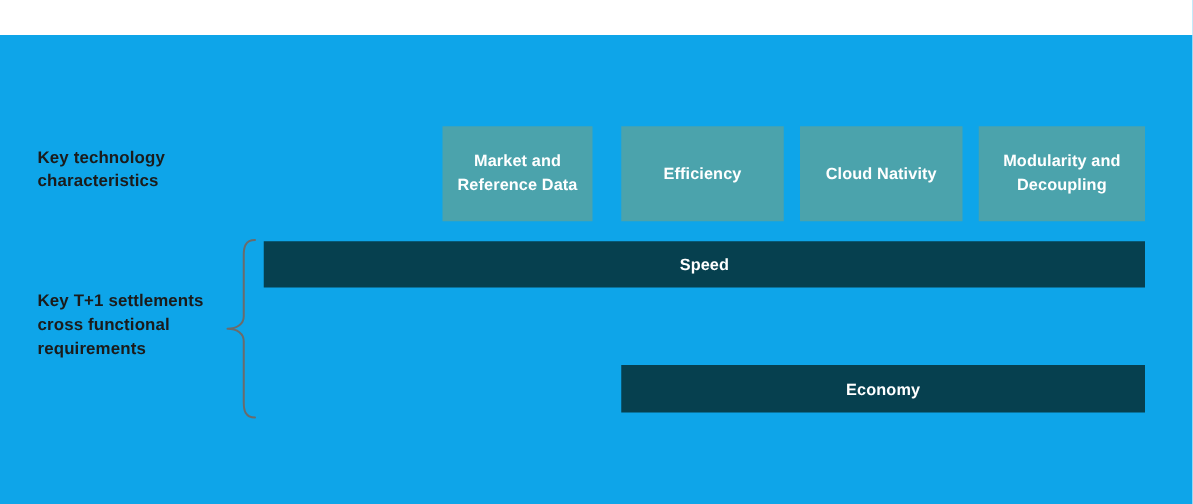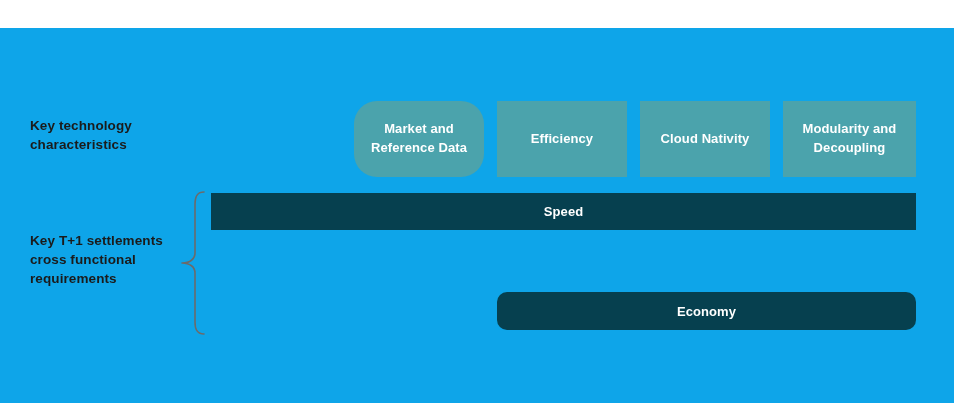--- a/index.html
+++ b/index.html
@@ -96,28 +96,28 @@
 
   <div class="row-label" id="label-req">Key T+1 settlements
 cross functional
 requirements</div>
 
   <svg id="brace" viewBox="0 0 28 146">
     <path d="M26 2 C18 2 17 8 17 14 L17 63 C17 69 12 73 4 73 C12 73 17 77 17 83 L17 132 C17 138 18 144 26 144" fill="none" stroke="#6b6b6b" stroke-width="1.6" stroke-linecap="round" stroke-linejoin="round"></path>
   </svg>
 
 
-  <div class="char-box" style="left:354px; width:130px;border-radius:23px;">Market and
+  <div class="char-box" style="left:354px; width:120px;">Market and
 Reference Data</div>
 
   <div class="char-box" style="left:497px; width:130px;">Efficiency</div>
 
   <div class="char-box" style="left:640px; width:130px;">Cloud Nativity</div>
 
   <div class="char-box" style="left:783px; width:133px;">Modularity and
 Decoupling</div>
 
   <div class="req-bar" style="left:211px; width:705px; top:165px; height:37px;">Speed</div>
 
 
-  <div class="req-bar" style="left:497px; width:419px; top:264px; height:38px;border-radius:10px;">Economy</div>
+  <div class="req-bar" style="left:497px; width:419px; top:264px; height:38px;">Economy</div>
 
 </div>
 
 </body></html>

